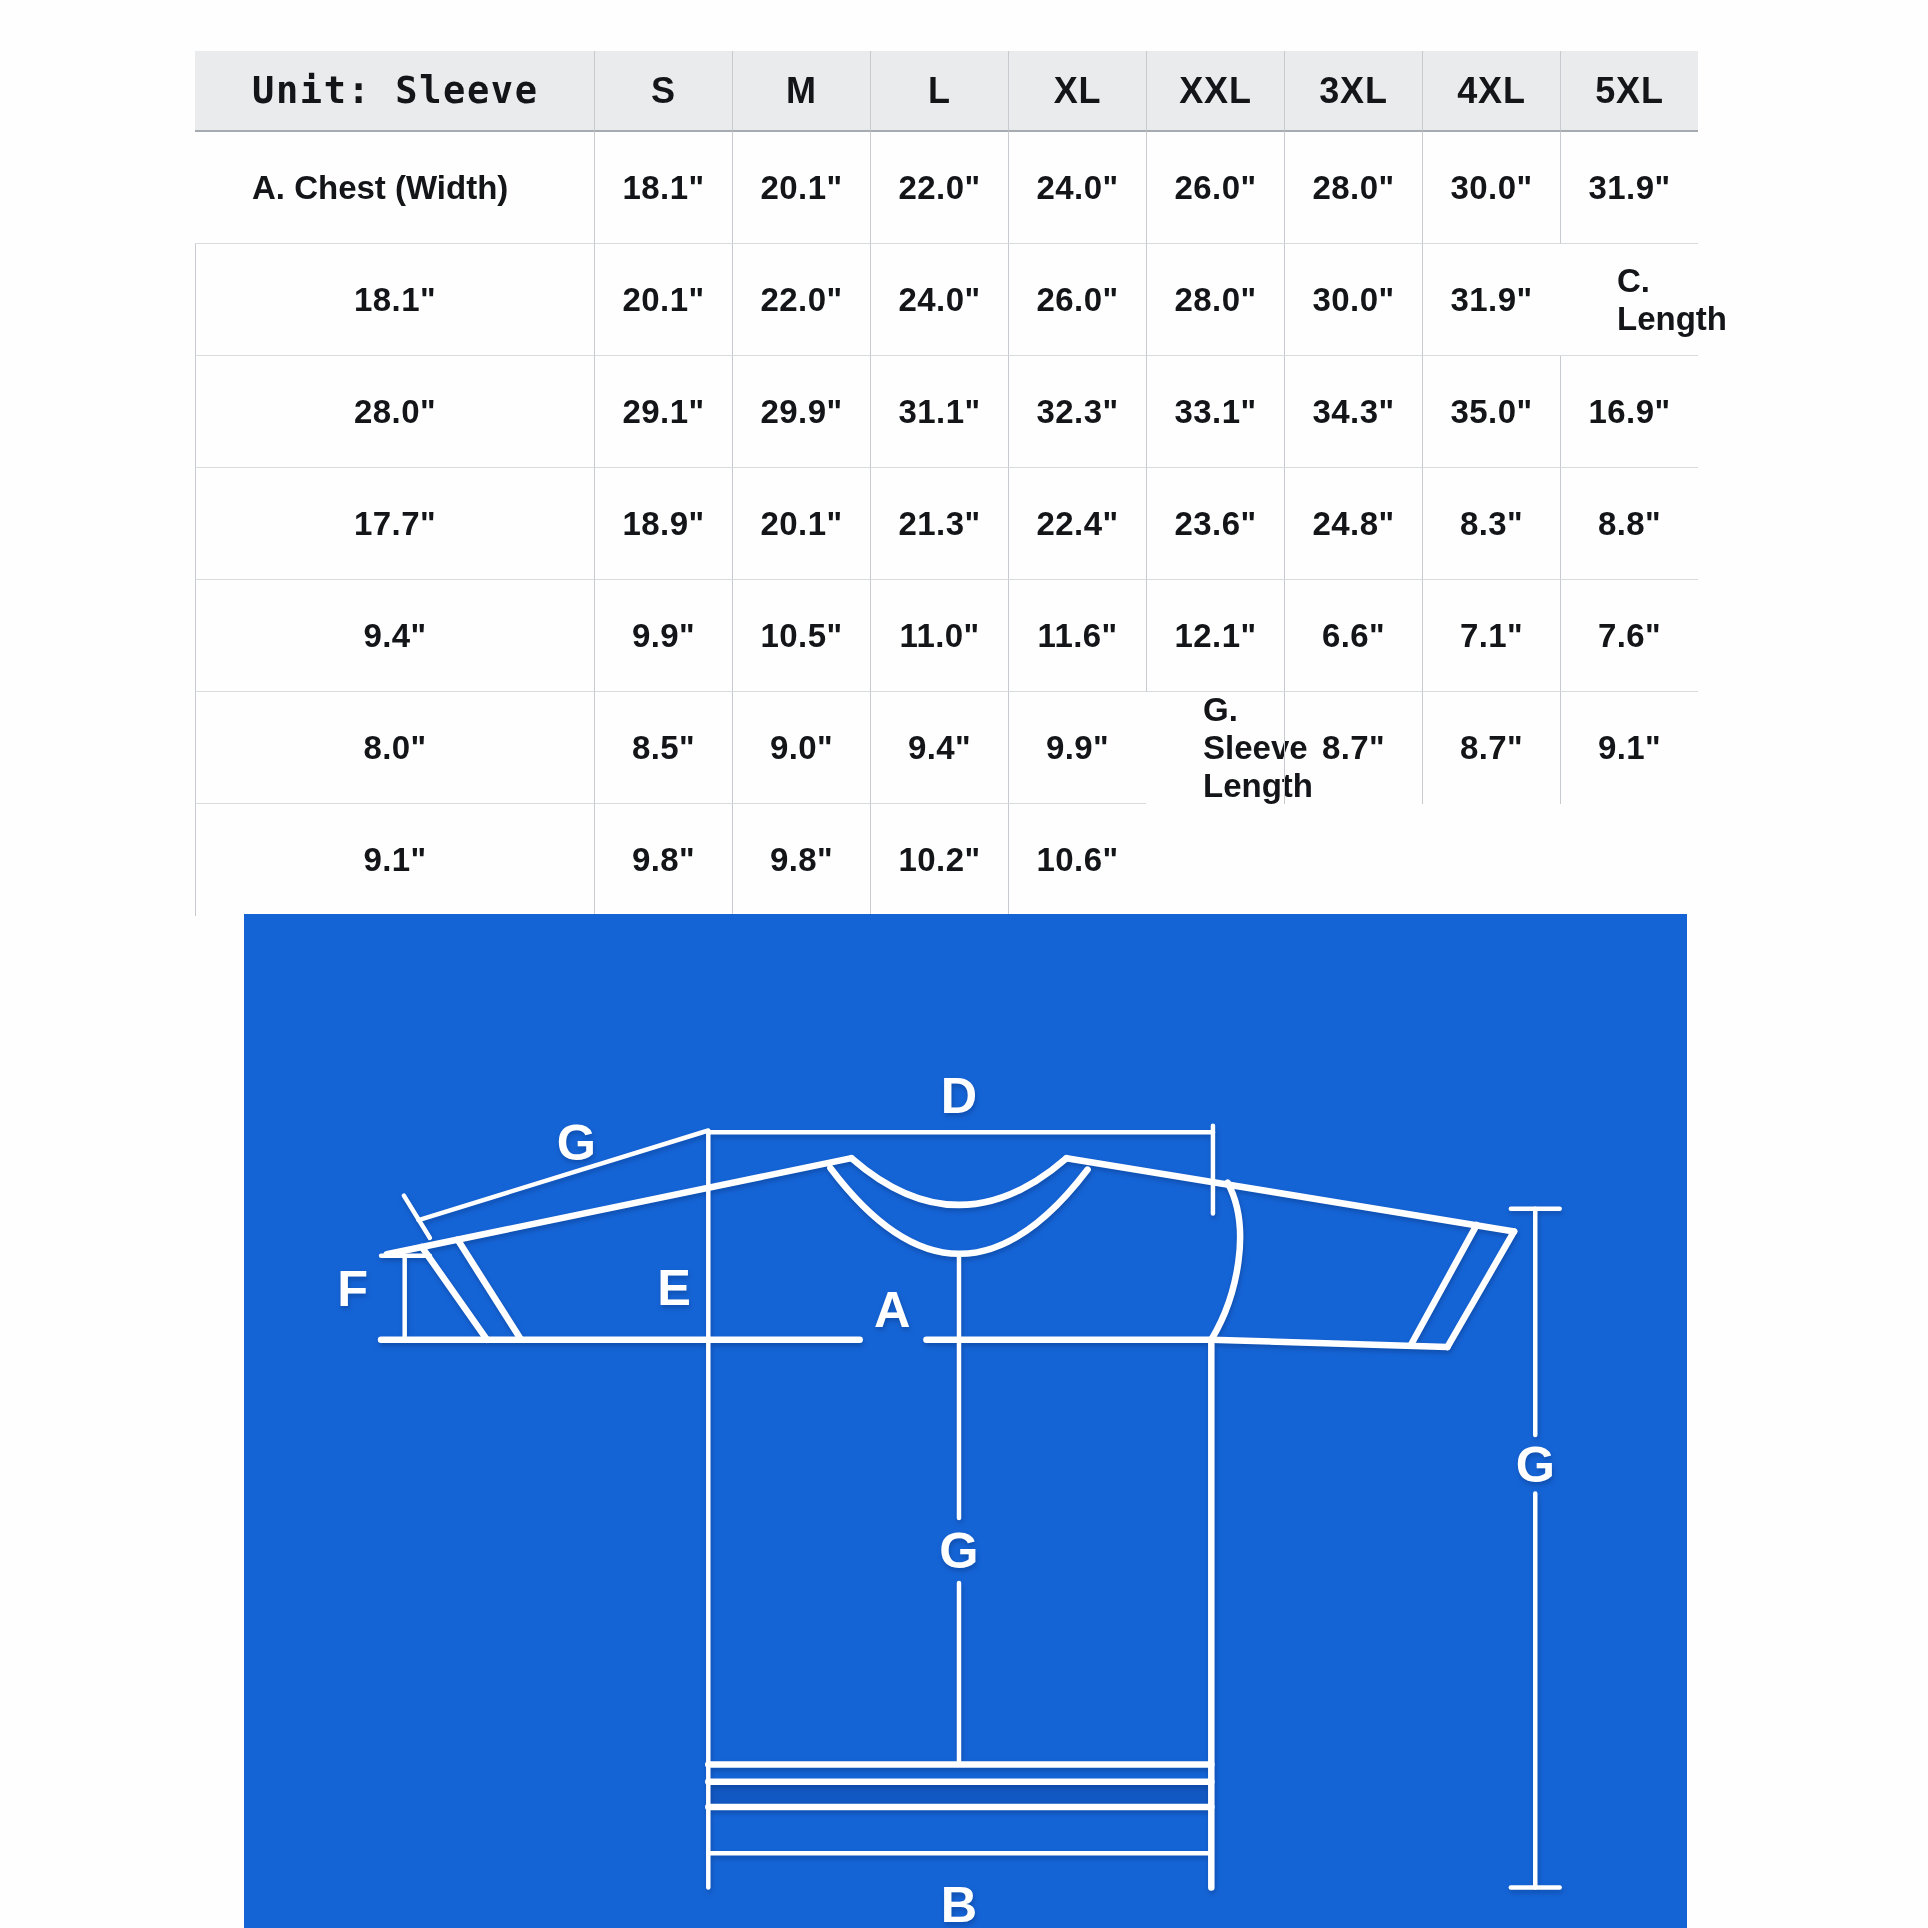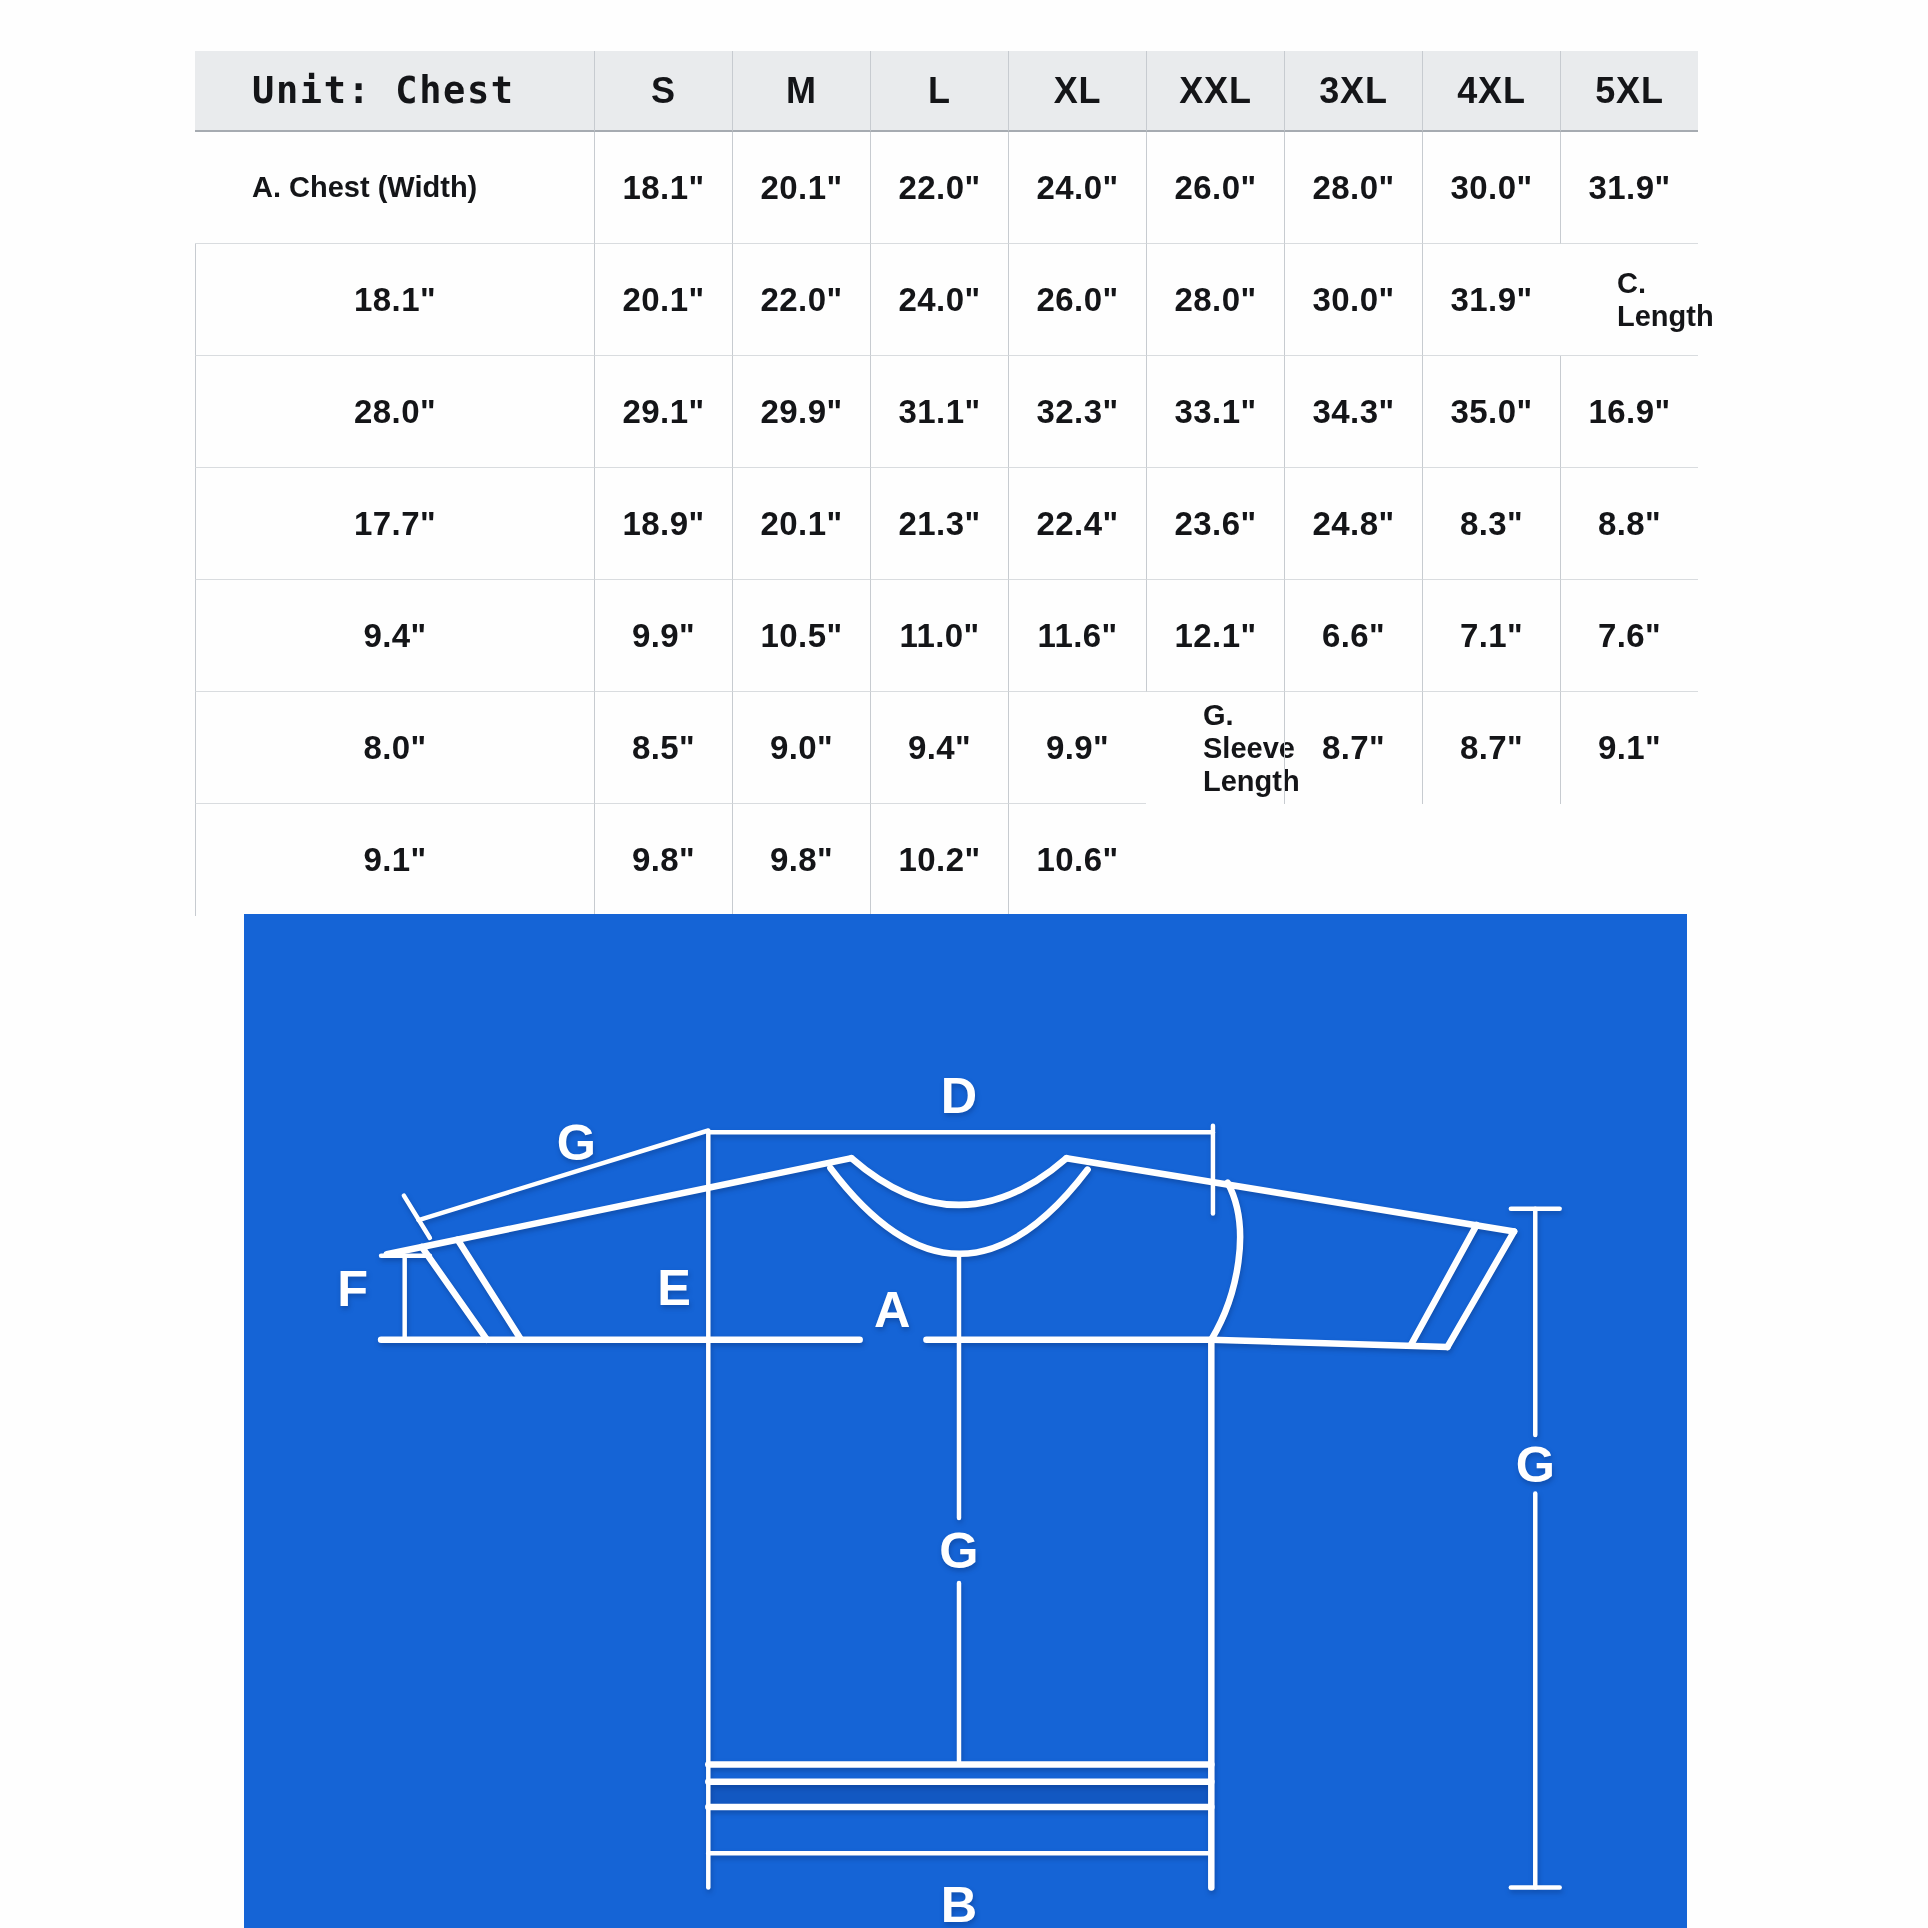--- a/index.html
+++ b/index.html
@@ -12,21 +12,21 @@
     position:absolute;left:195px;top:51px;width:1500px;height:862px;
     display:grid;
     grid-template-columns:399px repeat(8,138px);
     grid-template-rows:81px repeat(7,112px);
   }
   .cell{display:flex;align-items:center;justify-content:center;box-sizing:border-box;}
   .cell.col-start{justify-content:flex-start;padding-left:57px;}
   .cell.vline{border-left:1.6px solid #c7cbd0;}
   .hdr{background:#e9ebed;border-bottom:2.4px solid #a6abb1;font-weight:700;font-size:36px;letter-spacing:0.8px;}
   .hdr.unit{font-family:"DejaVu Sans Mono", monospace;font-size:37px;letter-spacing:1.6px;}
-  .rowlabel{font-weight:700;font-size:29px;}
+  .rowlabel{font-weight:700;font-size:33px;}
   .val{font-weight:600;font-size:33px;letter-spacing:0.4px;}
   .rb{border-bottom:1.6px solid #d9dcdf;}
   
   .diagram{
     position:absolute;left:244px;top:914px;width:1443px;height:1015px;
     background:#1564d6;
   }
   .diagram svg{display:block;width:100%;height:100%;}
   .outline{stroke:#ffffff;stroke-width:8;fill:none;stroke-linecap:round;}
   .dim{stroke:#ffffff;stroke-width:5.5;fill:none;stroke-linecap:round;}
@@ -36,21 +36,21 @@
   .shade{fill:rgba(0,10,60,0.10);}
   .svg-soft{filter:drop-shadow(1.6px 3.3px 2.4px rgba(0,20,70,0.28));}
 </style>
 </head>
 <body>
 
 <div class="page">
 
   <div class="size-table">
 
-    <div class="cell col-start hdr unit">Unit: Chest</div>
+    <div class="cell col-start hdr unit">Unit: Sleeve</div>
     <div class="cell hdr vline">S</div>
     <div class="cell hdr vline">M</div>
     <div class="cell hdr vline">L</div>
     <div class="cell hdr vline">XL</div>
     <div class="cell hdr vline">XXL</div>
     <div class="cell hdr vline">3XL</div>
     <div class="cell hdr vline">4XL</div>
     <div class="cell hdr vline">5XL</div>
 
     <div class="cell col-start rowlabel rb">A. Chest (Width)</div>

